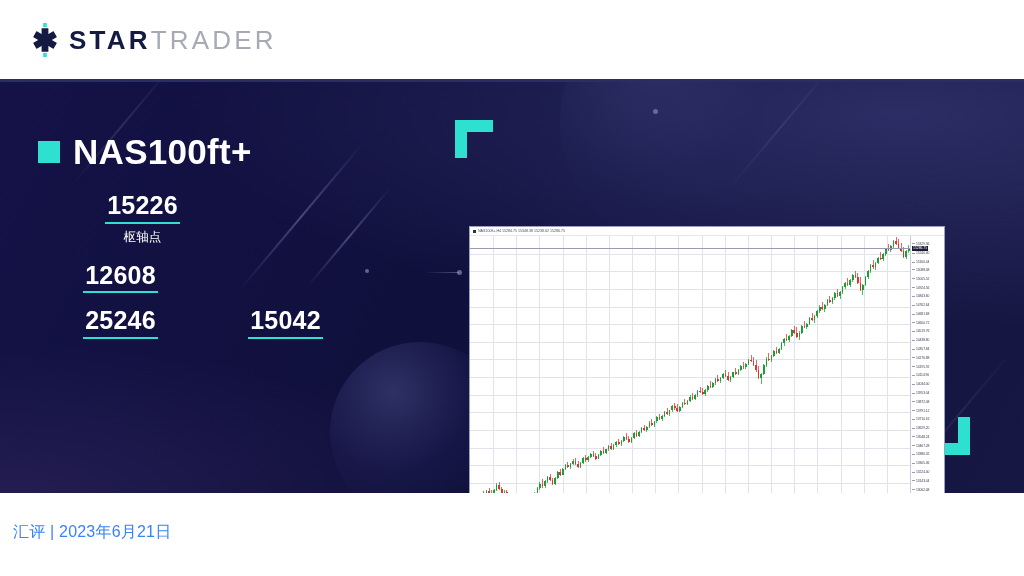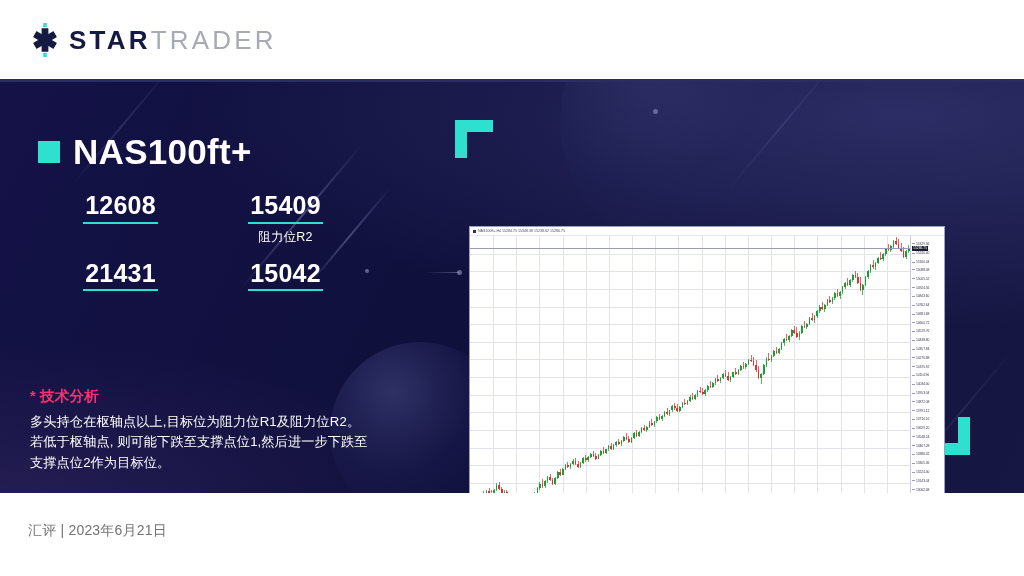--- a/index.html
+++ b/index.html
@@ -121,22 +121,22 @@
   .ycur {
     position:absolute; left:1px; background:#1a1a33; color:#ffffff;
     font-size:3.4px; padding:0 1px; white-space:nowrap; line-height:1.5;
   }
 
   
   .footer {
     position:absolute; left:0; top:493px; width:1024px; height:83px; background:#ffffff;
   }
   .footer-txt {
-    position:absolute; left:28px; top:29px;
-    color:#737373; font-size:14px; letter-spacing:.2px;
+    position:absolute; left:13px; top:29px;
+    color:#3b82f6; font-size:16px; letter-spacing:.2px;
   }
 </style>
 </head>
 <body>
 
 <div class="header">
   <div class="logo-wrap">
     <div class="logo-mark">
       <svg width="34" height="34" viewBox="0 0 34 34">
         <rect x="15.2" y="0" width="3.6" height="4.2" fill="#2ee0cf"></rect>
@@ -171,45 +171,39 @@
   <div class="sphere" style="left:560px;top:-90px;width:260px;height:260px;opacity:.5;"></div>
 
   <div class="left">
 
     <div class="title-row">
       <div class="title-sq"></div>
       <div class="title-txt">NAS100ft+</div>
     </div>
 
     <div class="levels">
+      <div class="lv-pivot">
+        <div><span class="lv-num">15226</span></div>
+        <div class="lv-lab">枢轴点</div>
+      </div>
       <div class="lv-row">
         <div class="lv">
           <div><span class="lv-num">12608</span></div>
         </div>
-        <div class="lv">
-          <div><span class="lv-num">15409</span></div>
-          <div class="lv-lab">阻力位R2</div>
-        </div>
       </div>
       <div class="lv-row">
         <div class="lv">
-          <div><span class="lv-num">21431</span></div>
+          <div><span class="lv-num">25246</span></div>
         </div>
         <div class="lv">
           <div><span class="lv-num">15042</span></div>
         </div>
       </div>
     </div>
 
-    <div class="analysis">
-      <div class="an-head">* 技术分析</div>
-      <div class="an-body">多头持仓在枢轴点以上,目标位为阻力位R1及阻力位R2。</div>
-      <div class="an-body">若低于枢轴点, 则可能下跌至支撑点位1,然后进一步下跌至</div>
-      <div class="an-body">支撑点位2作为目标位。</div>
-    </div>
   </div>
 
   <div class="brk" style="left:455px;top:38px;width:38px;height:38px;">
     <span style="left:0;top:0;width:12px;height:38px;"></span>
     <span style="left:0;top:0;width:38px;height:12px;"></span>
   </div>
   <div class="brk" style="left:932px;top:335px;width:38px;height:38px;">
     <span style="right:0;top:0;width:12px;height:38px;position:absolute;"></span>
     <span style="left:0;bottom:0;width:38px;height:12px;position:absolute;"></span>
   </div>

